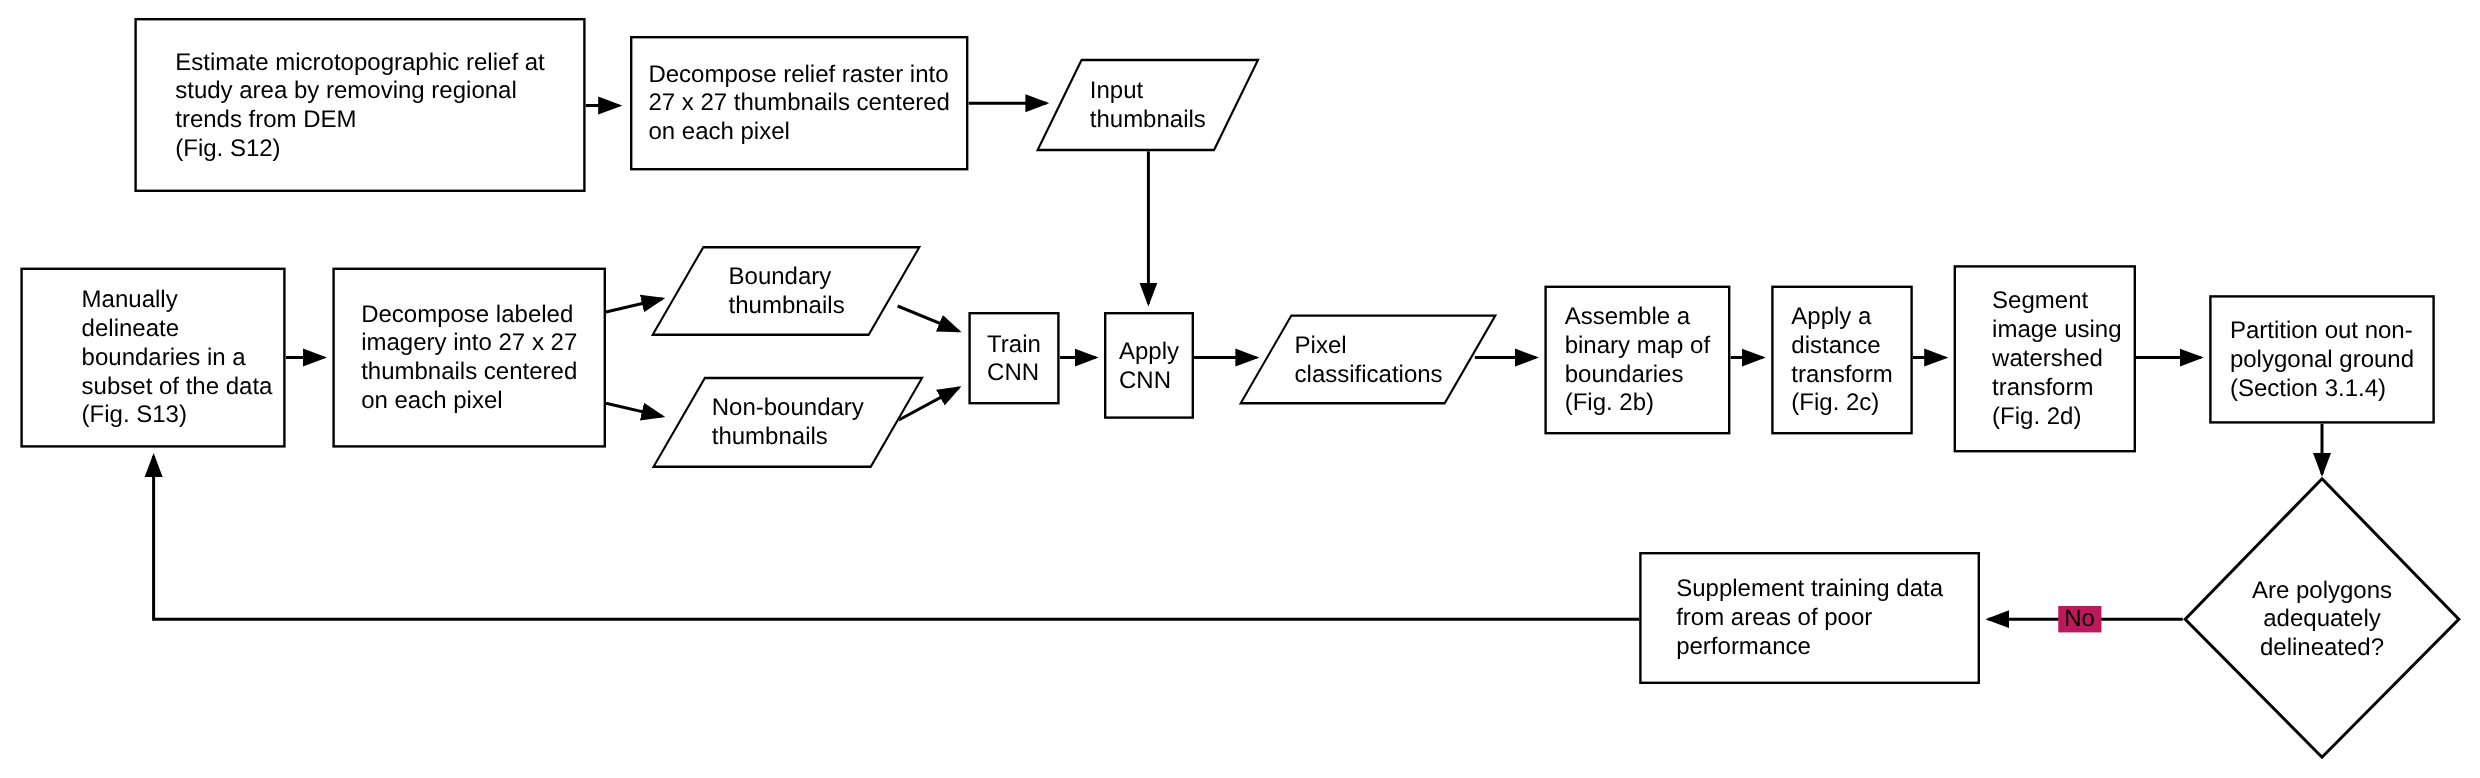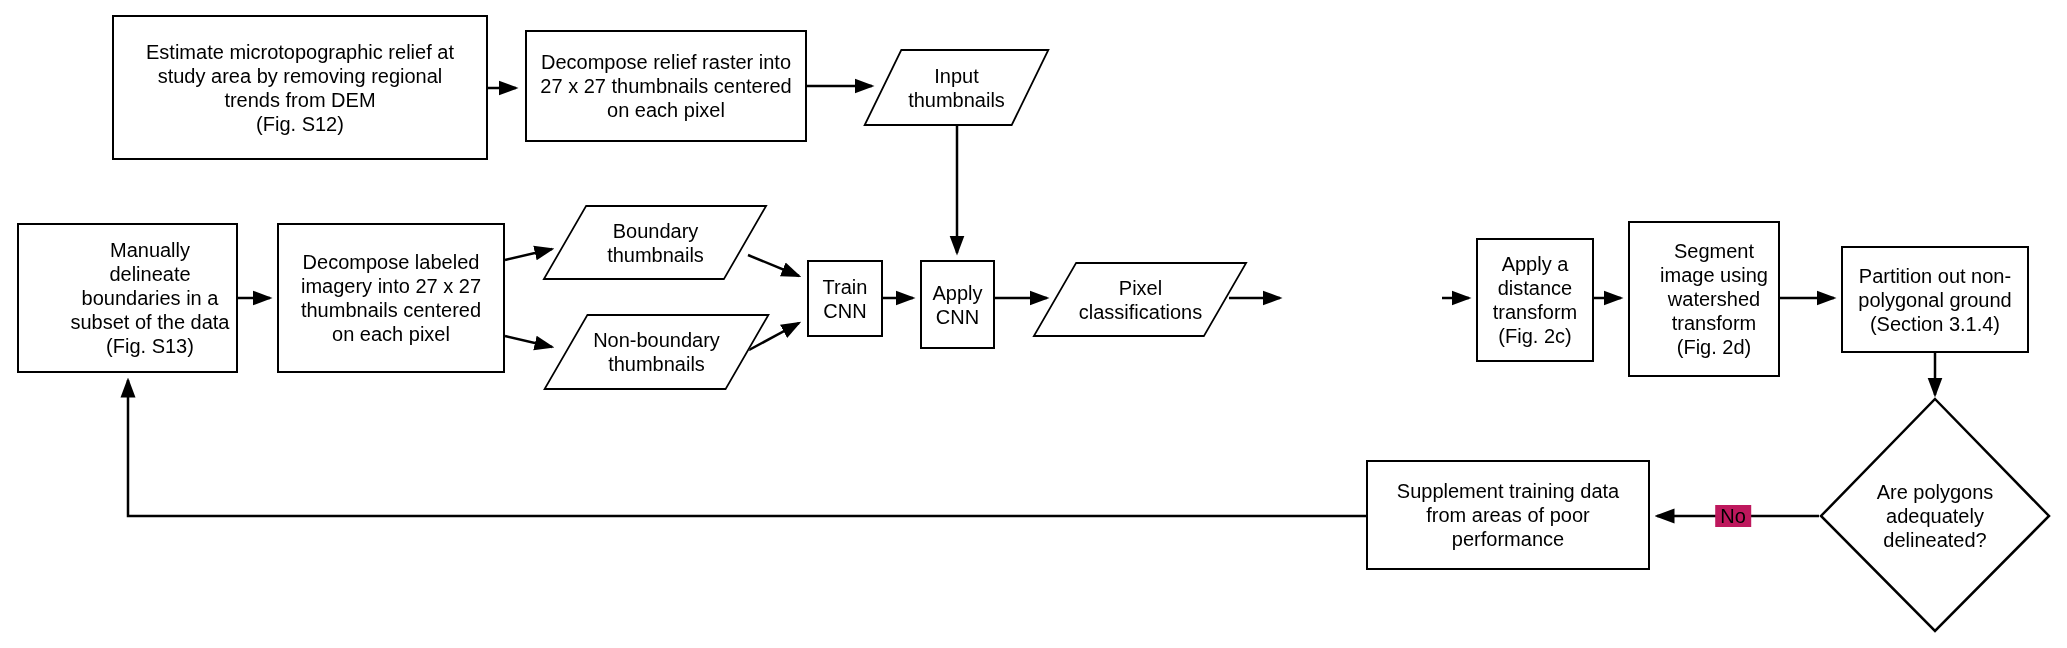--- a/index.html
+++ b/index.html
@@ -29,21 +29,21 @@
   .wires polygon.diamond {
     fill: #ffffff;
     stroke: #000000;
     stroke-width: 2.5;
   }
   .node {
     position: absolute;
     display: flex;
     align-items: center;
     justify-content: center;
-    text-align: center;
+    text-align: left;
     box-sizing: border-box;
   }
   .box {
     border: 2.5px solid #000000;
     background: #ffffff;
   }
   .par {
     background: transparent;
   }
   .par-shape {
@@ -168,20 +168,26 @@
     <div class="label">Apply
 CNN</div>
   </div>
 
   <div class="node par" style="left:1033px; top:262px; width:215px; height:75px;">
     <div class="par-shape" style="left:21px; width:172px; transform:skewX(-30deg);"></div>
     <div class="label">Pixel
 classifications</div>
   </div>
 
+  <div class="node box" style="left:1287px; top:238px; width:155px; height:124px;">
+    <div class="label">Assemble a
+binary map of
+boundaries
+(Fig. 2b)</div>
+  </div>
 
   <div class="node box" style="left:1476px; top:238px; width:118px; height:124px;">
     <div class="label">Apply a
 distance
 transform
 (Fig. 2c)</div>
   </div>
 
   <div class="node box" style="left:1628px; top:221px; width:152px; height:156px;padding-left:20px;">
     <div class="label">Segment

